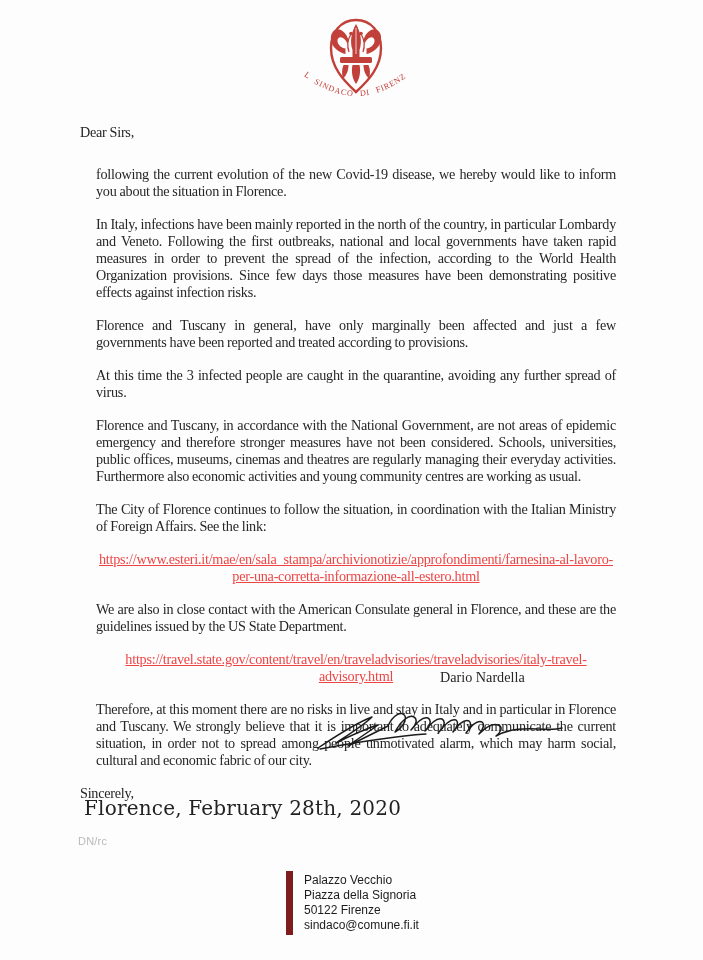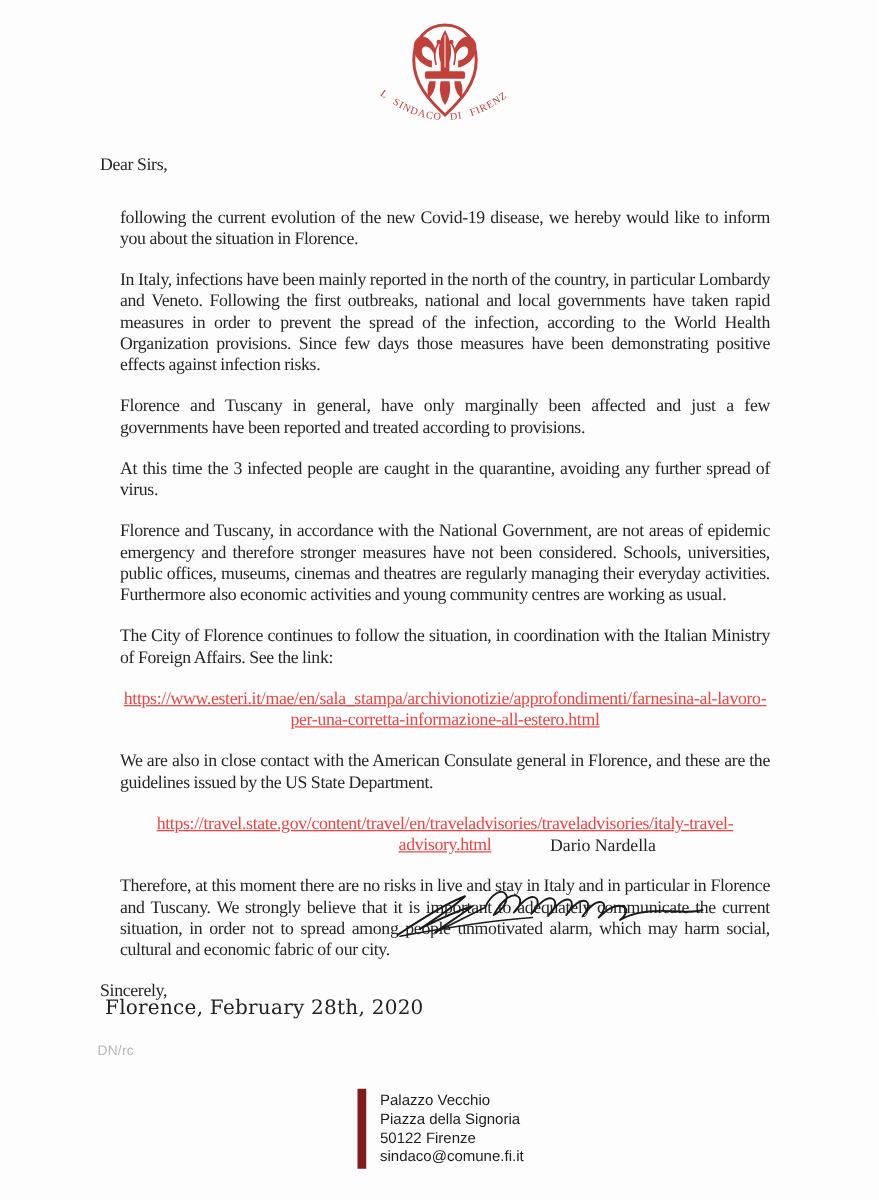--- a/index.html
+++ b/index.html
@@ -27,21 +27,21 @@
     overflow-wrap:anywhere;
     text-align:center;
   }
   .closing{margin:6px 0 0 0;}
   .signer{position:absolute;left:420px;top:669px;font-size:14.2px;margin-left:20px;}
   .signature{position:absolute;left:308px;top:702px;width:262px;height:64px;}
   
   .dateline{
     position:absolute;left:84px;top:796px;
     font-family:"DejaVu Serif", serif;
-    font-size:16px;letter-spacing:0.2px;color:#222;
+    font-size:20px;letter-spacing:0.2px;color:#222;
   }
   .initials{
     position:absolute;left:78px;top:835px;
     font-family:Liberation Sans, sans-serif;
     font-size:11px;color:#b9b9b9;letter-spacing:0.2px;
   }
   .footer{
     position:absolute;left:286px;top:871px;
     border-left:7px solid #7f1d1d;
     padding:2px 0 2px 11px;

